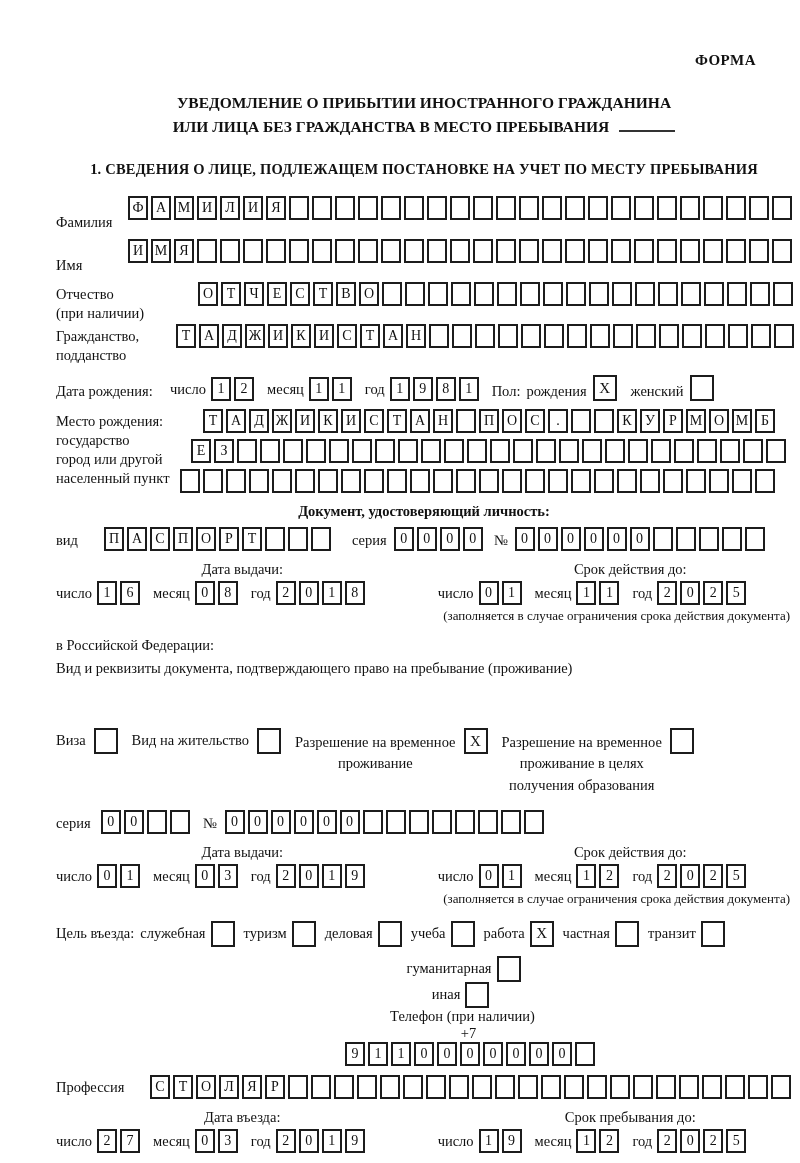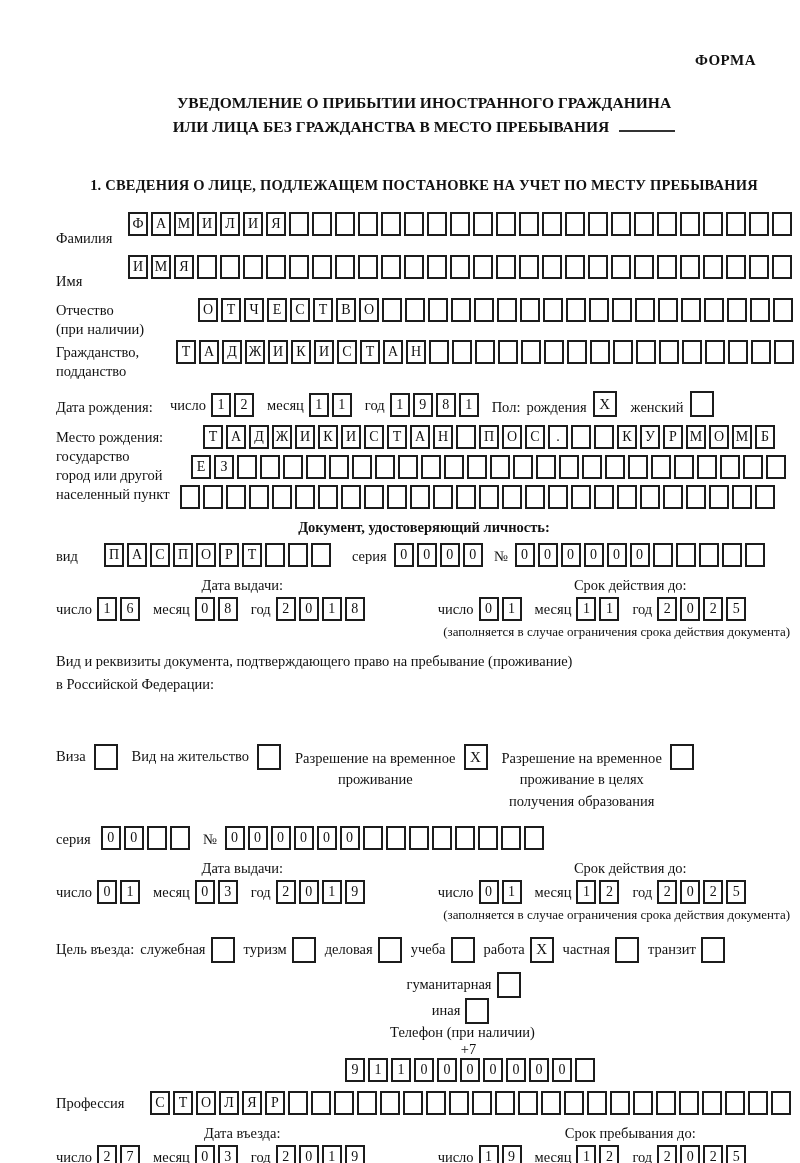--- a/index.html
+++ b/index.html
@@ -11,21 +11,21 @@
   .page { padding: 30px 8px 20px 56px; }
 
   
   .hdr { margin-left: 520px; font-size: 14px; line-height: 1.35; }
   .hdr .gap { margin-top: 6px; }
   .forma { text-align: right; font-weight: bold; font-size: 15px; margin: 22px 36px 0 0; letter-spacing: .5px; }
 
   
   .title { text-align: center; font-weight: bold; font-size: 15.5px; margin-top: 22px; line-height: 1.55; }
   .blank-line { display:inline-block; width: 56px; border-bottom: 2px solid #333; margin-left: 10px; vertical-align: baseline; }
-  .sec { text-align: center; font-weight: bold; font-size: 14.5px; margin-top: 38px; letter-spacing: .2px; }
+  .sec { text-align: center; font-weight: bold; font-size: 14.5px; margin-top: 22px; letter-spacing: .2px; }
 
   
   .frow { display: flex; align-items: flex-start; margin-top: 7px; }
   .lbl { font-size: 14.5px; line-height: 1.3; flex: 0 0 auto; padding-top: 3px; }
   .cells { display: flex; flex-wrap: nowrap; }
   .cell {
     flex: 0 0 20px; width: 20px; height: 24px; border: 2px solid #1c1c1c;
     margin-right: 3px; display: flex; align-items: center; justify-content: center;
     font-size: 14px; background: #fff;
   }
@@ -424,22 +424,22 @@
           <span class="cell">2</span>
           <span class="cell">0</span>
           <span class="cell">2</span>
           <span class="cell">5</span>
         </span>
     </span>
   </div>
   <div class="note">(заполняется в случае ограничения срока действия документа)</div>
 
   <div class="intro">
+    <div>в Российской Федерации:</div>
     <div>Вид и реквизиты документа, подтверждающего право на пребывание (проживание)</div>
-    <div>в Российской Федерации:</div>
   </div>
   <div class="opts">
     <span class="opt">
       <span class="t">Виза</span>
       <span class="checkbox"></span>
     </span>
     <span class="opt">
       <span class="t">Вид на жительство</span>
       <span class="checkbox"></span>
     </span>

